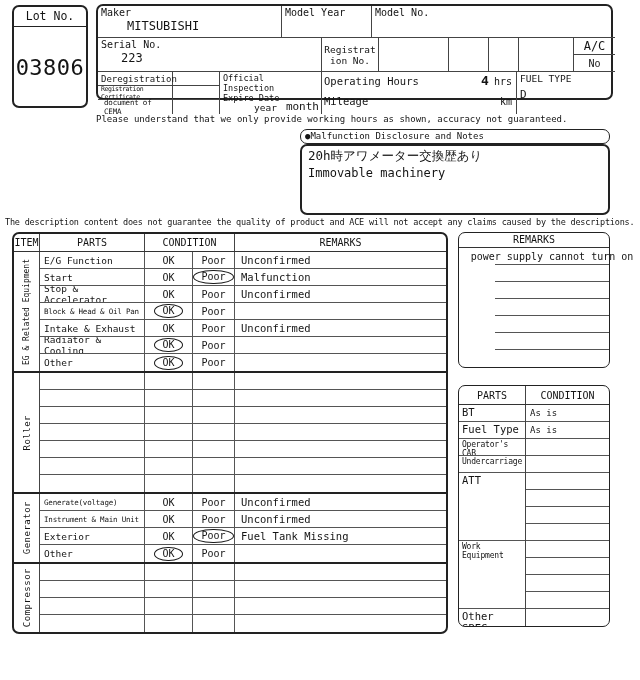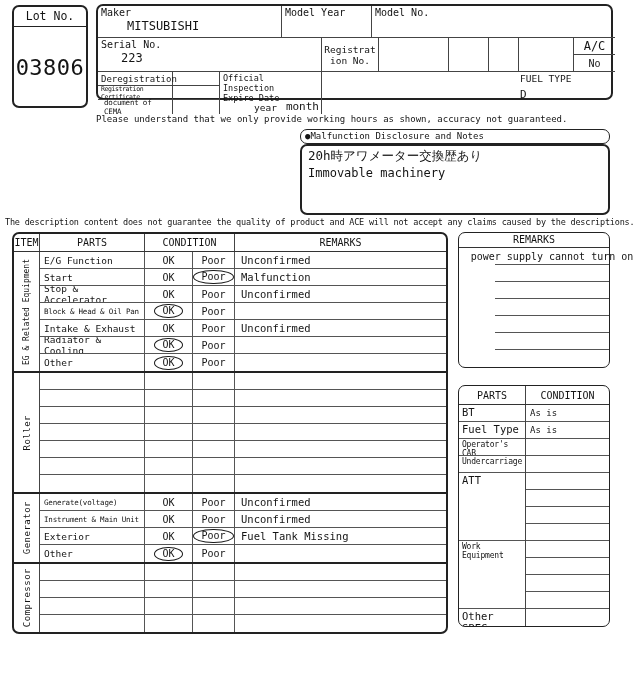--- a/index.html
+++ b/index.html
@@ -122,20 +122,34 @@
       <div class="dl small8" style="padding-left:6px;">document of CEMA</div>
       <div class="db"></div>
     </div>
   </div>
   <div class="hc noB" style="left:122px;top:66px;width:102px;height:42px;font-size:8.5px;">
     <span style="display:block;">Official Inspection</span>
     <span style="display:block;">Expire Date</span>
     <span style="position:absolute;left:34px;bottom:1px;font-size:9.5px;">year</span>
     <span style="position:absolute;right:2px;bottom:1px;font-size:11px;">month</span>
   </div>
+  <div class="hc noB" style="left:224px;top:66px;width:195px;height:42px;padding:0;">
+    <div class="opline">
+      <span>Operating Hours</span>
+      <span class="grow"></span>
+      <span class="opnum">4</span>
+      <span class="opunit">hrs</span>
+    </div>
+    <div class="opline">
+      <span>Mileage</span>
+      <span class="grow"></span>
+      <span class="opnum" style="font-size:10.5px;font-weight:400;"></span>
+      <span class="opunit">km</span>
+    </div>
+  </div>
   <div class="hc noB noR" style="left:419px;top:66px;width:98px;height:42px;">
     <span class="lab" style="font-size:9.5px;">FUEL TYPE</span>
     <span style="display:block;font-size:11px;margin-top:4px;">D</span>
   </div>
 </div>
 
 <div class="abs notice1">Please understand that we only provide working hours as shown, accuracy not guaranteed.</div>
 <div class="abs notice2">The description content does not guarantee the quality of product and ACE will not accept any claims caused by the descriptions.</div>
 
 <div class="abs malft">●Malfunction Disclosure and Notes</div>

